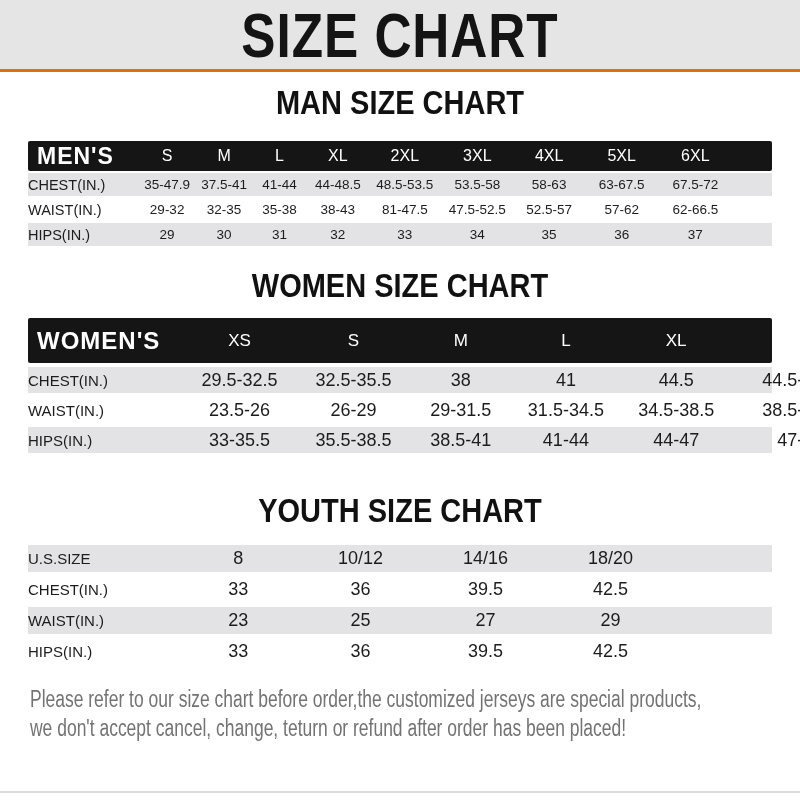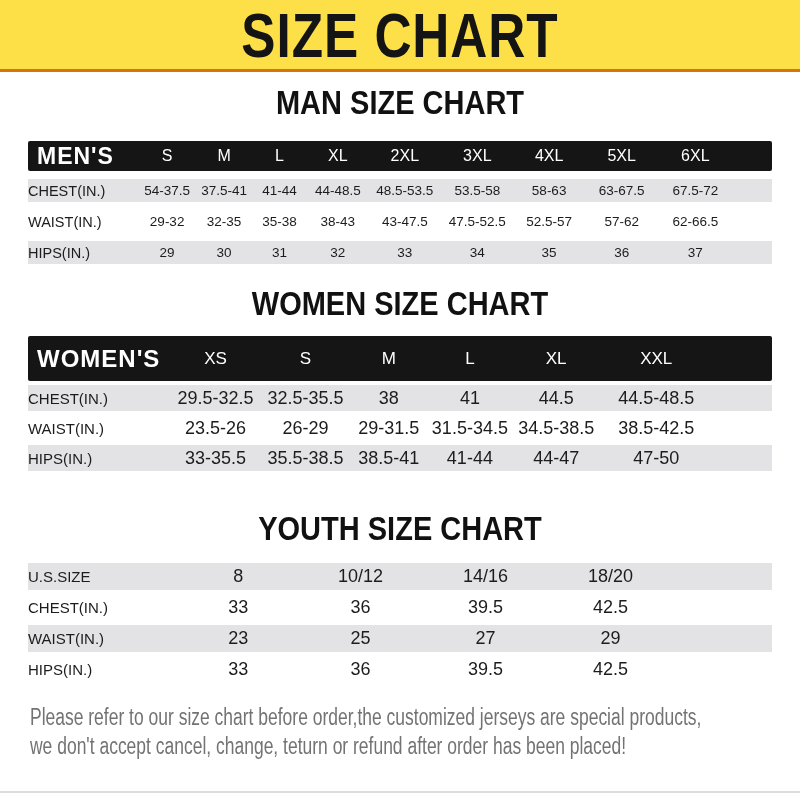--- a/index.html
+++ b/index.html
@@ -4,44 +4,44 @@
 <style>
   html,body{margin:0;padding:0;}
   body{
     width:800px;height:800px;position:relative;overflow:hidden;
     background:#ffffff;
     font-family:"Liberation Sans", sans-serif;
     color:#1c1c1c;
   }
   
   .banner{
-    height:69px;background:#fde047;border-bottom:3px solid #D9730F;
+    height:69px;background:#e5e5e5;border-bottom:3px solid #D9730F;
     display:flex;align-items:center;justify-content:center;
   }
   .banner .title{
     font-size:54px;font-weight:bold;color:#141414;letter-spacing:1px;
     display:inline-block;transform:scale(0.95,1.18);
   }
   
   .heading{
     text-align:center;font-weight:bold;font-size:29px;line-height:32px;
     color:#111;
   }
   .heading span{display:inline-block;transform:scaleY(1.12);letter-spacing:0px;}
   .h-man{margin-top:15px;}
   .h-women{margin-top:24px;}
   .h-youth{margin-top:42px;}
   
   .sizetable{width:744px;margin:0 auto;display:flex;flex-direction:column;}
-  .t-men{margin-top:22px;gap:8px;}
+  .t-men{margin-top:22px;gap:2px;}
   .t-women{margin-top:16px;gap:4px;}
   .t-youth{margin-top:18px;gap:4px;}
   .row{display:grid;align-items:center;width:100%;}
   .grid-men{grid-template-columns:14.8% 7.8% 7.5% 7.4% 8.3% 9.7% 9.8% 9.5% 10% 9.8%;}
-  .grid-women{grid-template-columns:18.8% 12.8% 11.4% 11% 10.8% 12.4% 14.5%;}
+  .grid-women{grid-template-columns:18.8% 12.8% 11.4% 11% 10.8% 12.4% 14.5%;gap:24px;}
   .grid-youth{grid-template-columns:20.2% 16.1% 16.8% 16.8% 16.8%;}
   .bar{background:#151515;color:#fff;border-radius:2px;}
   .t-men .bar{height:30px;}
   .t-women .bar{height:45px;}
   .t-youth .bar{height:43px;}
   .corner{font-weight:bold;padding-left:9px;letter-spacing:1px;justify-self:start;}
   .t-men .corner{font-size:23px;}
   .t-women .corner,.t-youth .corner{font-size:24px;}
   .size{text-align:center;font-size:16px;}
   .t-women .size,.t-youth .size{font-size:17px;}
@@ -81,37 +81,37 @@
     <div class="size">L</div>
     <div class="size">XL</div>
     <div class="size">2XL</div>
     <div class="size">3XL</div>
     <div class="size">4XL</div>
     <div class="size">5XL</div>
     <div class="size">6XL</div>
   </div>
   <div class="row drow alt grid-men">
     <div class="rowlabel">CHEST(IN.)</div>
-    <div class="val">54-37.5</div>
+    <div class="val">35-47.9</div>
     <div class="val">37.5-41</div>
     <div class="val">41-44</div>
     <div class="val">44-48.5</div>
     <div class="val">48.5-53.5</div>
     <div class="val">53.5-58</div>
     <div class="val">58-63</div>
     <div class="val">63-67.5</div>
     <div class="val">67.5-72</div>
   </div>
   <div class="row drow plain grid-men">
     <div class="rowlabel">WAIST(IN.)</div>
     <div class="val">29-32</div>
     <div class="val">32-35</div>
     <div class="val">35-38</div>
     <div class="val">38-43</div>
-    <div class="val">43-47.5</div>
+    <div class="val">81-47.5</div>
     <div class="val">47.5-52.5</div>
     <div class="val">52.5-57</div>
     <div class="val">57-62</div>
     <div class="val">62-66.5</div>
   </div>
   <div class="row drow alt grid-men">
     <div class="rowlabel">HIPS(IN.)</div>
     <div class="val">29</div>
     <div class="val">30</div>
     <div class="val">31</div>

